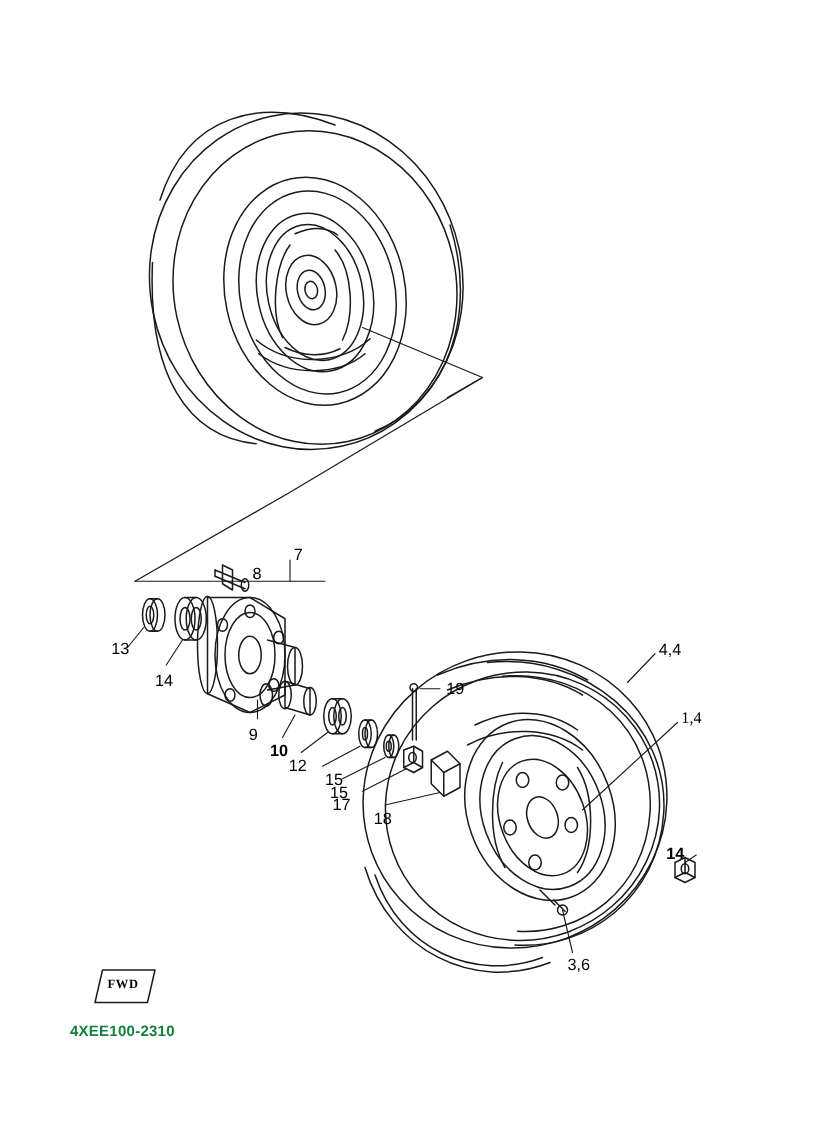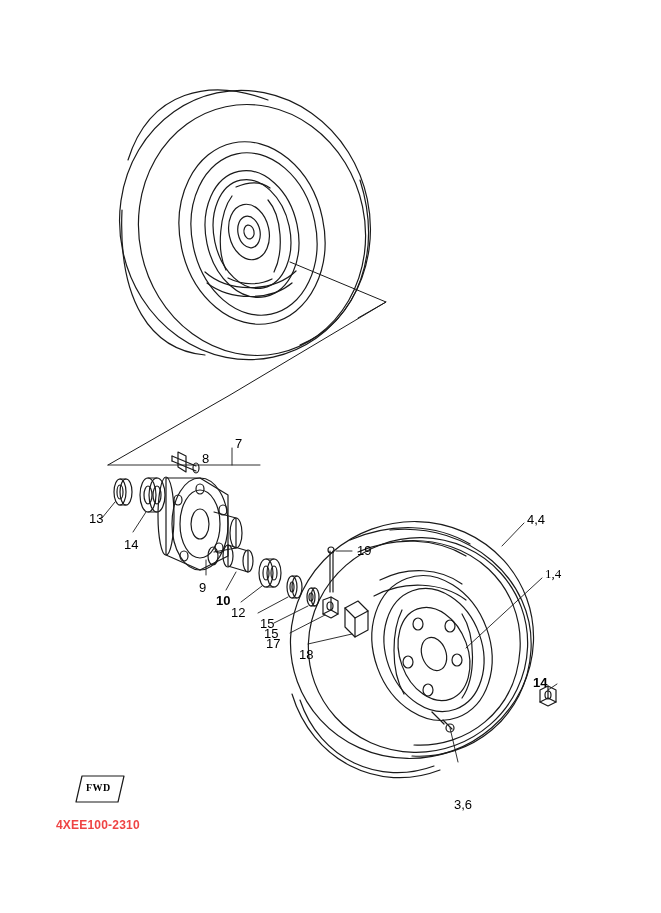--- a/index.html
+++ b/index.html
@@ -32,21 +32,21 @@
     white-space: nowrap;
     line-height: 1;
   }
   #part-number {
     position: absolute;
     left: 56px;
     top: 818px;
     font-family: "Liberation Sans", sans-serif;
     font-size: 12px;
     font-weight: bold;
-    color: #ef4444;
+    color: #15803d;
     letter-spacing: 0.2px;
   }
   #fwd-badge {
     position: absolute;
     left: 74px;
     top: 772px;
     width: 52px;
     height: 34px;
   }
   #fwd-badge .fwd-text {
@@ -282,17 +282,17 @@
   <div class="callout" style="left:216px; top:594px;font-weight:bold;">10</div>
   <div class="callout" style="left:231px; top:606px;">12</div>
   <div class="callout" style="left:260px; top:617px;">15</div>
   <div class="callout" style="left:264px; top:627px;">15</div>
   <div class="callout" style="left:266px; top:637px;">17</div>
   <div class="callout" style="left:299px; top:648px;">18</div>
   <div class="callout" style="left:357px; top:544px;">19</div>
   <div class="callout" style="left:527px; top:513px;">4,4</div>
   <div class="callout" style="left:545px; top:567px;font-family:Liberation Serif, serif;">1,4</div>
   <div class="callout" style="left:533px; top:676px;font-weight:bold;">14</div>
-  <div class="callout" style="left:454px; top:765px;margin-top:33px;">3,6</div>
+  <div class="callout" style="left:454px; top:765px;">3,6</div>
 
   <div id="part-number">4XEE100-2310</div>
 
 </div>
 
 </body></html>

